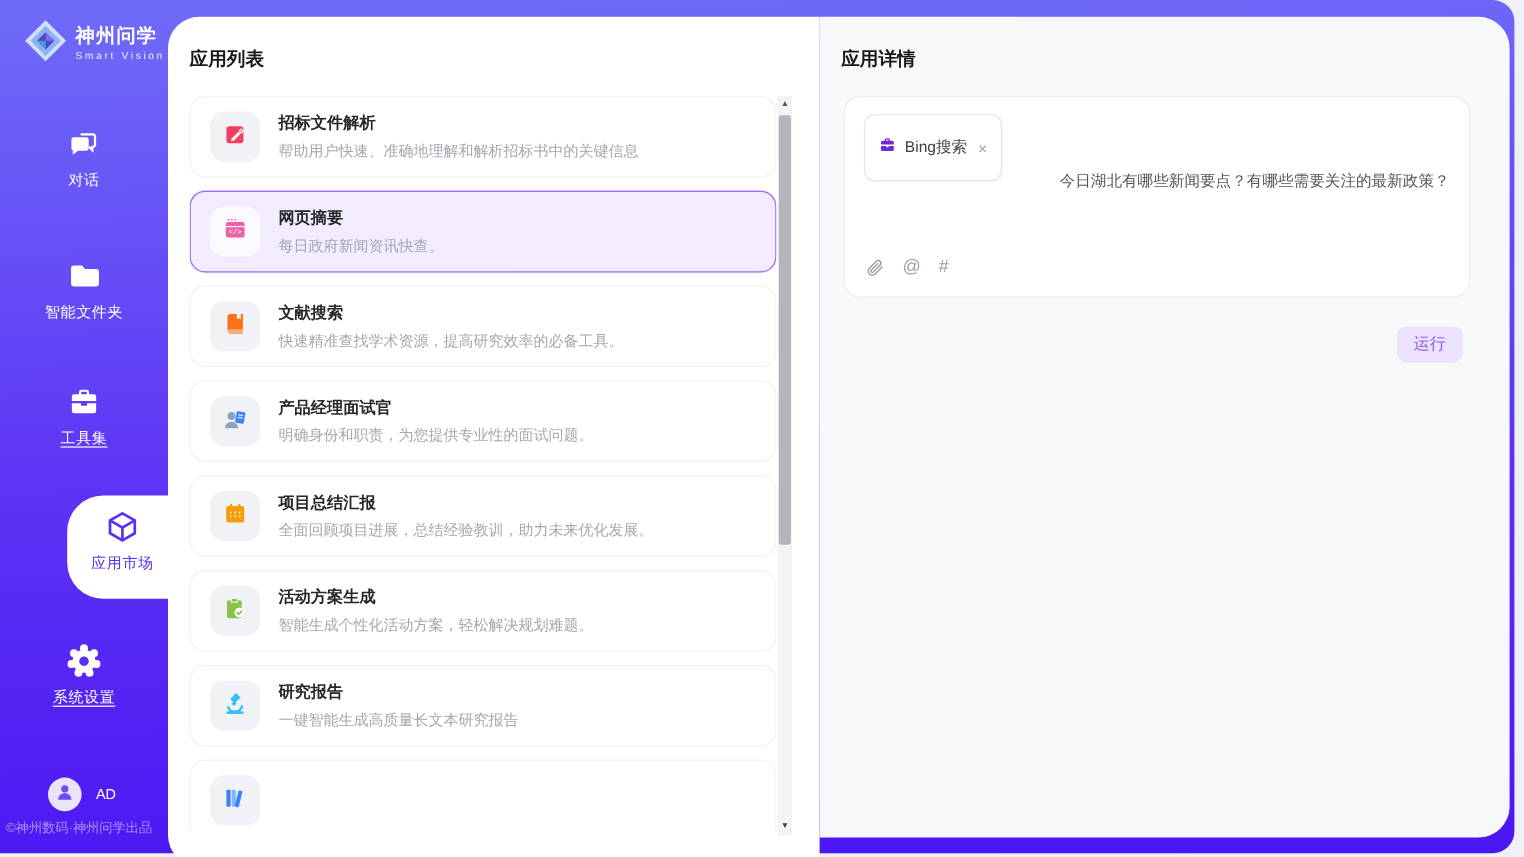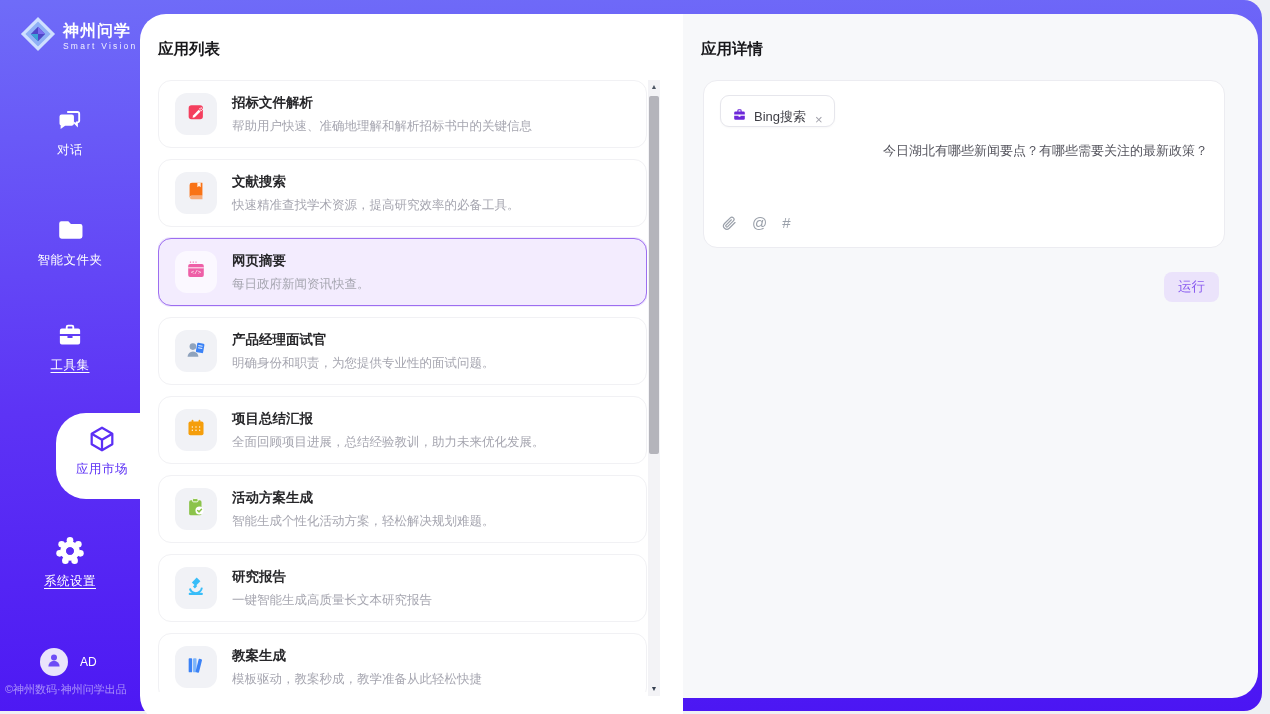--- a/index.html
+++ b/index.html
@@ -46,22 +46,22 @@
   .card-desc{font-size:12.5px;color:#a6a6b0;white-space:nowrap;}
   
   .scrollbar{position:absolute;left:508px;top:66px;width:12px;height:616px;background:#f3f3f6;}
   .sb-btn{position:absolute;left:0;width:12px;height:14px;background:#f3f3f6;color:#4b5563;font-size:7px;line-height:14px;text-align:center;cursor:pointer;}
   .sb-btn.up{top:0;}
   .sb-btn.down{bottom:0;color:#374151;}
   .sb-thumb{position:absolute;left:1px;top:16px;width:10px;height:358px;background:#b4b4bb;border-radius:2px;cursor:grab;}
   
   .detail-panel{position:absolute;left:683px;top:14px;width:575px;height:684px;background:#f7f8fa;border-radius:0 26px 26px 0;}
   .detail-card{position:absolute;left:20px;top:66px;width:520px;height:166px;background:#fff;border:1px solid #ececf1;border-radius:14px;}
-  .tool-tag{position:absolute;left:16px;top:14px;height:30px;display:inline-flex;align-items:flex-end;gap:7px;
-    padding:0 11px;background:#fff;border:1px solid #e6e6ec;border-radius:9px;box-shadow:0 1px 2px rgba(0,0,0,.03);}
+  .tool-tag{position:absolute;left:16px;top:14px;height:30px;display:inline-flex;align-items:center;gap:7px;
+    padding:12px 11px;background:#fff;border:1px solid #e6e6ec;border-radius:9px;box-shadow:0 1px 2px rgba(0,0,0,.03);}
   .tool-tag svg{width:15px;height:15px;}
   .tag-label{font-size:13px;color:#3f3f46;}
   .tag-close{font-size:13px;color:#a1a1aa;margin-left:2px;cursor:pointer;line-height:1;}
   .query-text{position:absolute;left:17px;top:60px;right:16px;font-size:13px;color:#55555e;line-height:19px;cursor:text;text-align:right;}
   .composer-icons{position:absolute;left:17px;bottom:16px;display:flex;align-items:center;gap:15px;color:#9aa0aa;}
   .composer-icons .ci{font-size:15px;cursor:pointer;display:flex;align-items:center;}
   .composer-icons svg{width:16px;height:16px;}
   .run-btn{position:absolute;right:39px;top:258px;height:30px;padding:0 14px;background:#ebe3fb;color:#8a5cf0;
     font-size:13.5px;border:none;border-radius:8px;cursor:pointer;display:flex;align-items:center;font-family:inherit;}
 </style>
@@ -170,47 +170,47 @@
                   <rect x="4" y="4.5" width="15.5" height="15.5" rx="3" fill="#f43f5e"></rect>
                   <path d="M8.8 15.8l6.2-6.2 1.9 1.9-6.2 6.2-2.4.5z" fill="#fff"></path>
                   <path d="M15.8 8.8l1.6-1.6 1.9 1.9-1.6 1.6z" fill="#f43f5e" stroke="#fff" stroke-width="1"></path>
                 </svg></span>
             </span>
             <span class="card-txt">
               <span class="card-title">招标文件解析</span>
               <span class="card-desc">帮助用户快速、准确地理解和解析招标书中的关键信息</span>
             </span>
           </div>
-          <div class="app-card">
-            <span class="tile">
-              <span><svg viewBox="0 0 24 24">
-                  <path fill="#f97316" d="M5 5.5A2.5 2.5 0 0 1 7.5 3H19v14H7.5A2.5 2.5 0 0 0 5 19.5z"></path>
-                  <path fill="#f97316" opacity=".55" d="M7.5 17H19v4H7.5a2 2 0 0 1 0-4z"></path>
-                  <path fill="#fff" opacity=".9" d="M13.5 3h3.6v5l-1.8-1.4L13.5 8z"></path>
-                </svg></span>
-            </span>
-            <span class="card-txt">
-              <span class="card-title">文献搜索</span>
-              <span class="card-desc">快速精准查找学术资源，提高研究效率的必备工具。</span>
-            </span>
-          </div>
           <div class="app-card selected">
             <span class="tile">
               <span><svg viewBox="0 0 24 24">
                   <circle cx="6" cy="3.4" r=".8" fill="#ee5fa7"></circle>
                   <circle cx="9" cy="3.4" r=".8" fill="#ee5fa7"></circle>
                   <circle cx="12" cy="3.4" r=".8" fill="#ee5fa7"></circle>
                   <rect x="3.5" y="5.5" width="17" height="14" rx="2" fill="#ee5fa7"></rect>
                   <rect x="3.5" y="9" width="17" height="1.2" fill="#fff" opacity=".85"></rect>
                   <text x="12" y="16.8" text-anchor="middle" font-size="6.5" fill="#fff" font-family="'Liberation Mono',monospace">&lt;/&gt;</text>
                 </svg></span>
             </span>
             <span class="card-txt">
               <span class="card-title">网页摘要</span>
               <span class="card-desc">每日政府新闻资讯快查。</span>
+            </span>
+          </div>
+          <div class="app-card">
+            <span class="tile">
+              <span><svg viewBox="0 0 24 24">
+                  <path fill="#f97316" d="M5 5.5A2.5 2.5 0 0 1 7.5 3H19v14H7.5A2.5 2.5 0 0 0 5 19.5z"></path>
+                  <path fill="#f97316" opacity=".55" d="M7.5 17H19v4H7.5a2 2 0 0 1 0-4z"></path>
+                  <path fill="#fff" opacity=".9" d="M13.5 3h3.6v5l-1.8-1.4L13.5 8z"></path>
+                </svg></span>
+            </span>
+            <span class="card-txt">
+              <span class="card-title">文献搜索</span>
+              <span class="card-desc">快速精准查找学术资源，提高研究效率的必备工具。</span>
             </span>
           </div>
           <div class="app-card">
             <span class="tile">
               <span><svg viewBox="0 0 24 24">
                   <g transform="rotate(10 16 11)">
                     <rect x="12.5" y="5.5" width="8" height="10.5" rx="1.2" fill="#3b82f6"></rect>
                     <rect x="14.2" y="8" width="4.6" height="1.1" fill="#fff" opacity=".85"></rect>
                     <rect x="14.2" y="10.4" width="4.6" height="1.1" fill="#fff" opacity=".85"></rect>
                   </g>
@@ -275,24 +275,20 @@
             </span>
           </div>
           <div class="app-card">
             <span class="tile">
               <span><svg viewBox="0 0 24 24">
                   <rect x="4" y="4.5" width="3.8" height="15.5" rx="1" fill="#3b82f6"></rect>
                   <rect x="8.8" y="4.5" width="3.8" height="15.5" rx="1" fill="#7db5fb"></rect>
                   <rect x="13.2" y="5.2" width="3.8" height="15.2" rx="1" transform="rotate(14 15.1 12.8)" fill="#3b82f6"></rect>
                 </svg></span>
             </span>
-            <span class="card-txt">
-              <span class="card-title">教案生成</span>
-              <span class="card-desc">模板驱动，教案秒成，教学准备从此轻松快捷</span>
-            </span>
           </div>
         </div>
       <div class="scrollbar">
         <div class="sb-btn up">▲</div>
         <div class="sb-thumb"></div>
         <div class="sb-btn down">▼</div>
       </div>
     </div>
 
     <div class="detail-panel">

